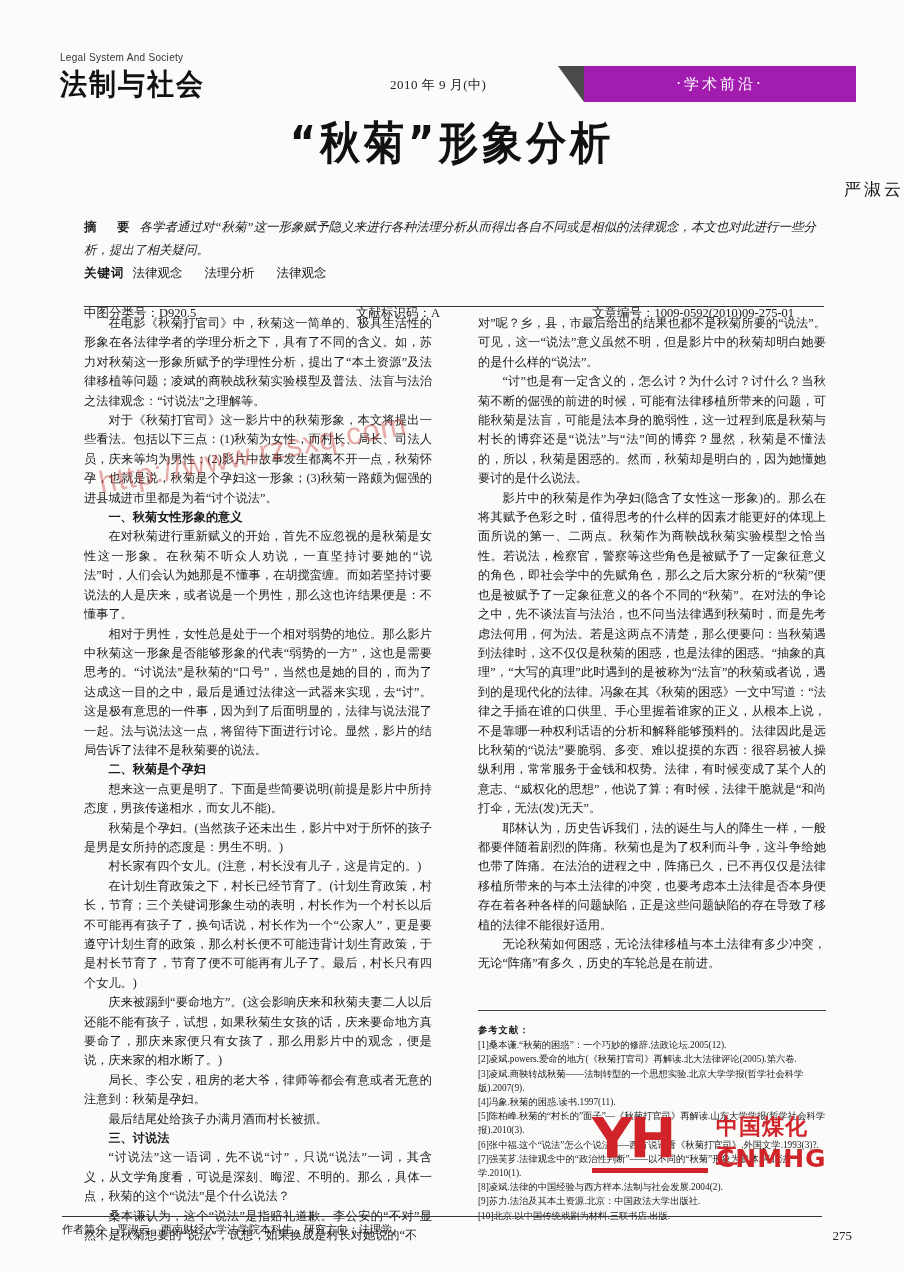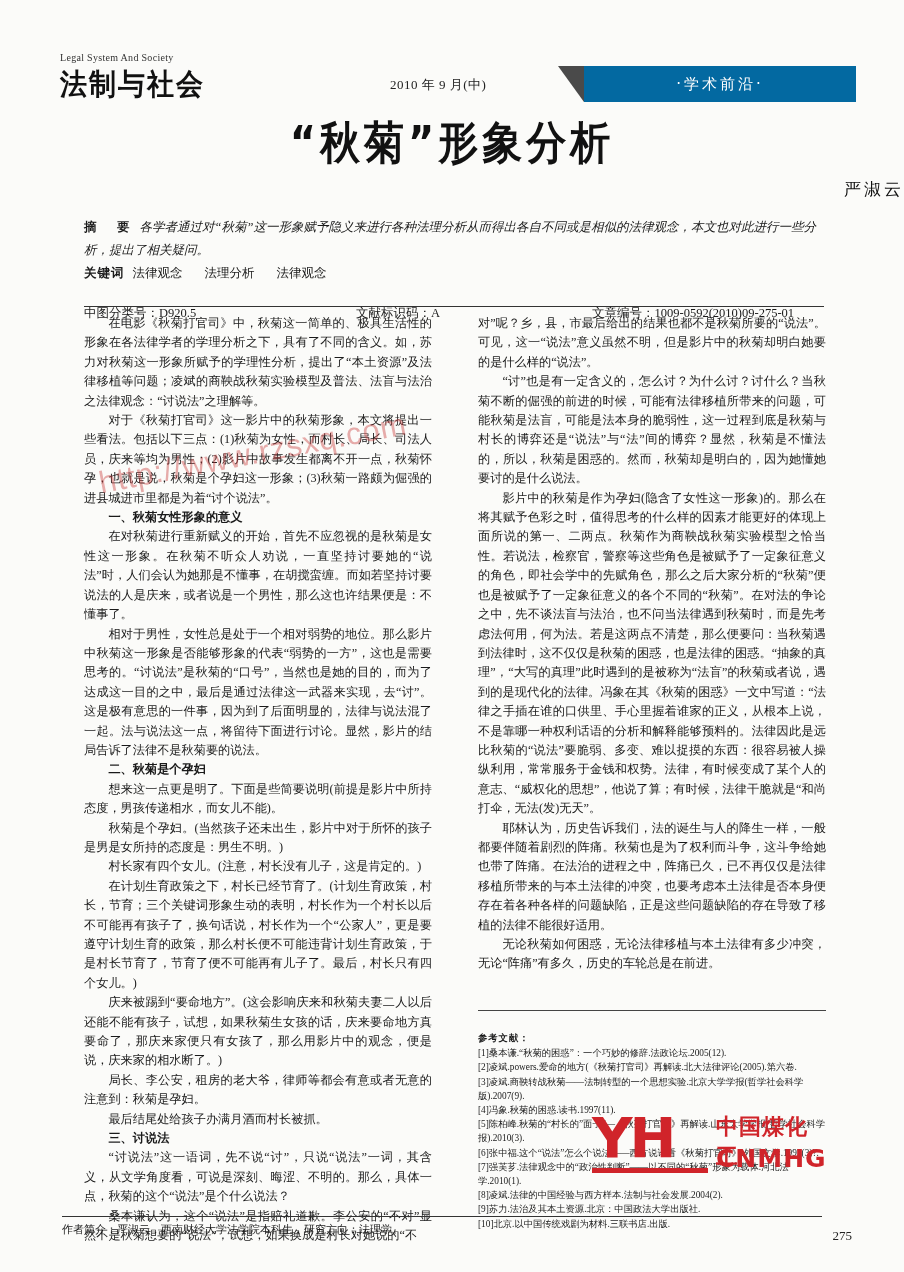--- a/index.html
+++ b/index.html
@@ -29,21 +29,21 @@
     position: absolute;
     top: 52px;
     left: 60px;
     right: 48px;
     height: 54px;
   }
   .journal-en {
     font-size: 10px;
     letter-spacing: 0.3px;
     color: #333;
-    font-family: Liberation Serif, serif;
+    font-family: Liberation Sans, sans-serif;
   }
   .journal-cn {
     margin-top: 2px;
     font-size: 27px;
     font-weight: bold;
     letter-spacing: 2px;
     color: #111;
     font-family: "DejaVu Sans", sans-serif;
     transform: scaleY(1.08);
     transform-origin: left top;
@@ -56,21 +56,21 @@
     color: #222;
     letter-spacing: 0.5px;
     text-align: right;
   }
   .corner-band {
     position: absolute;
     right: 0;
     top: 14px;
     width: 272px;
     height: 36px;
-    background: #0369a1;
+    background: #a21caf;
     color: #fff;
     font-size: 15px;
     letter-spacing: 3px;
     text-align: center;
     line-height: 36px;
     font-family: "DejaVu Sans", sans-serif;
   }
   .corner-band::before {
     content: "";
     position: absolute;
@@ -183,21 +183,21 @@
     text-indent: 2em;
   }
 
   
   .refs {
     position: absolute;
     left: 394px;
     top: 696px;
     width: 348px;
     border-top: 1px solid #444;
-    padding-top: 20px;
+    padding-top: 12px;
     font-size: 9.3px;
     line-height: 14.2px;
   }
   .refs .refs-title {
     font-weight: bold;
     letter-spacing: 1px;
     margin-bottom: 1px;
   }
   .refs p {
     margin: 0;

